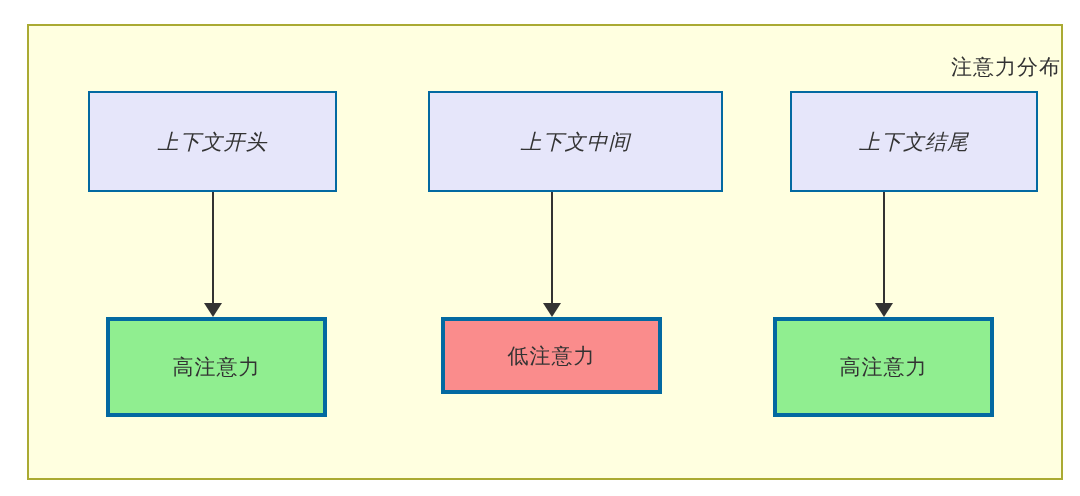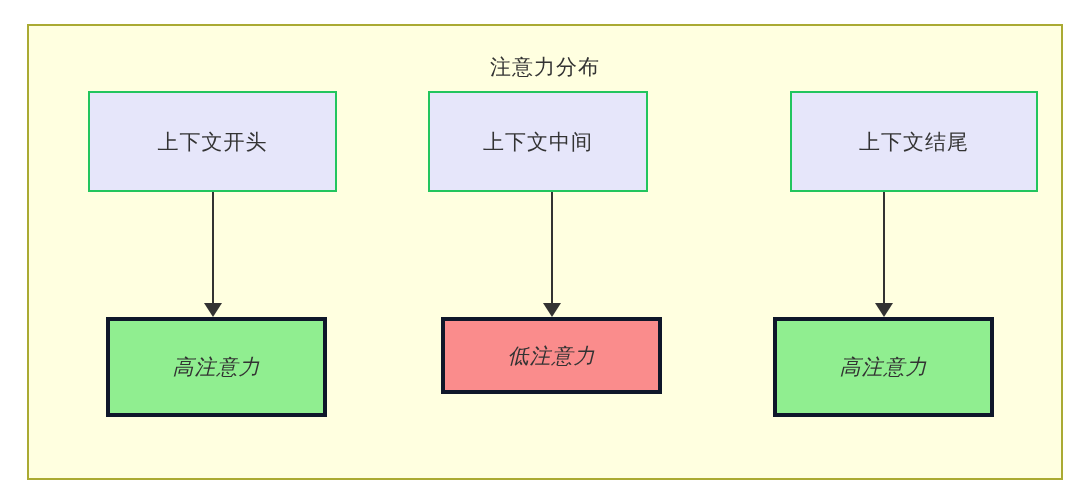--- a/index.html
+++ b/index.html
@@ -28,46 +28,46 @@
     height: 456px;
     box-sizing: border-box;
     background: #ffffe0;
     border: 2px solid #aaaa33;
   }
   .group-title {
     position: absolute;
     left: 0;
     top: 30px;
     width: 100%;
-    text-align: center;
+    text-align: right;
     font-size: 21px;
     color: #333333;
     letter-spacing: 1px;
     line-height: 1;
   }
   
   .node {
     position: absolute;
     box-sizing: border-box;
     display: flex;
     align-items: center;
     justify-content: center;
     font-size: 21px;
     color: #333333;
     letter-spacing: 1px;
     text-align: center;
   }
   .node-context {
     background: #e6e6fa;
-    border: 2px solid #22c55e;
+    border: 2px solid #0369a1;
+    font-style: italic;
   }
   
   .node-attn {
-    border: 4px solid #0f172a;
-    font-style: italic;
+    border: 4px solid #0369a1;
   }
   .fill-high {
     background: #90ee90;
   }
   .fill-low {
     background: #fa8c8c;
   }
   
   .edge {
     position: absolute;
@@ -94,21 +94,21 @@
 
   <div class="node node-context" style="left:88px; top:91px; width:249px; height:101px;">
     <span>上下文开头</span>
   </div>
   <div class="edge" style="left:212px; top:192px; height:112px;"></div>
   <div class="arrowhead" style="left:204px; top:303px;"></div>
   <div class="node node-attn fill-high" style="left:106px; top:317px; width:221px; height:100px;">
     <span>高注意力</span>
   </div>
 
-  <div class="node node-context" style="left:428px; top:91px; width:220px; height:101px;">
+  <div class="node node-context" style="left:428px; top:91px; width:295px; height:101px;">
     <span>上下文中间</span>
   </div>
   <div class="edge" style="left:551px; top:192px; height:112px;"></div>
   <div class="arrowhead" style="left:543px; top:303px;"></div>
   <div class="node node-attn fill-low" style="left:441px; top:317px; width:221px; height:77px;">
     <span>低注意力</span>
   </div>
 
   <div class="node node-context" style="left:760px; top:91px; width:248px; height:101px;margin-left:30px;">
     <span>上下文结尾</span>

